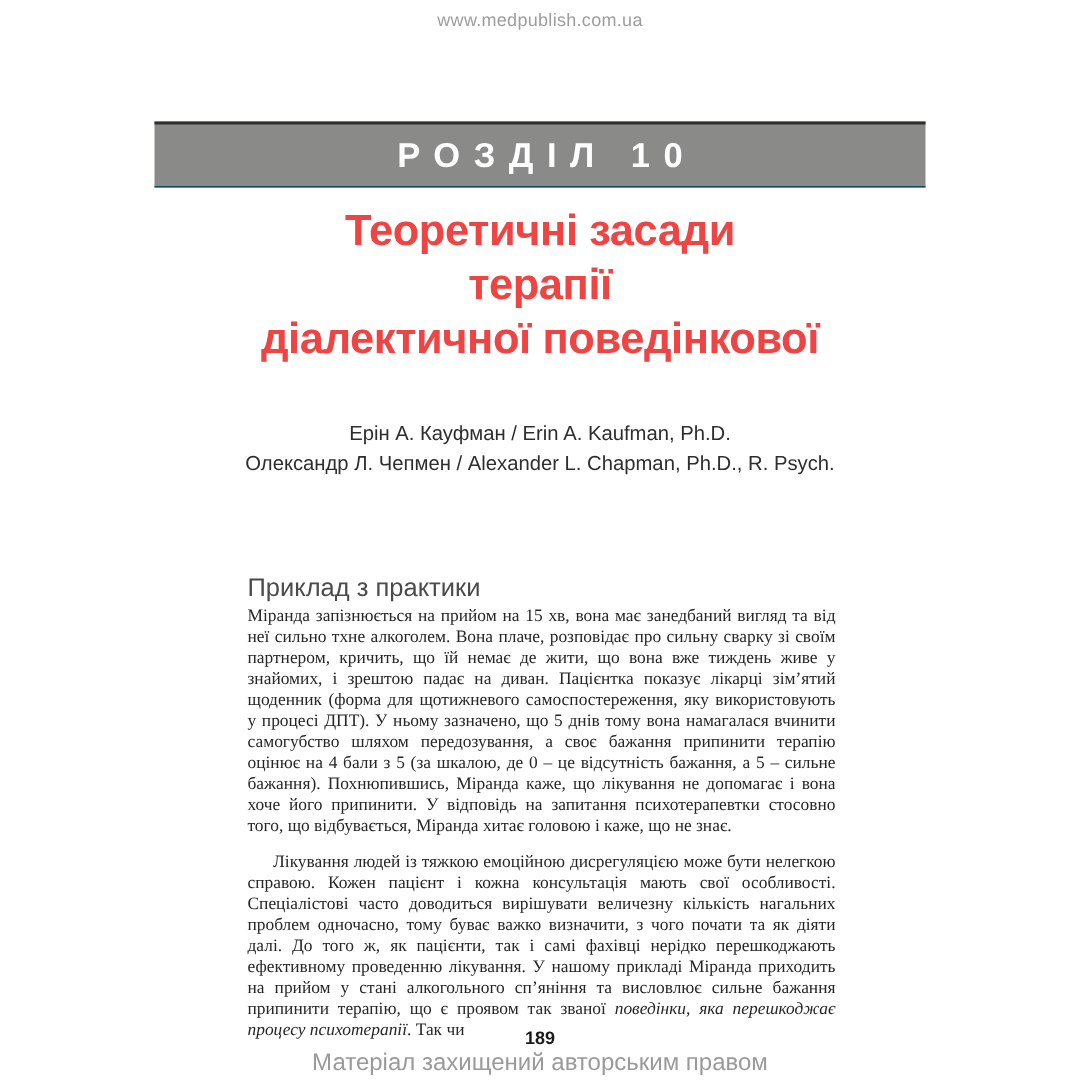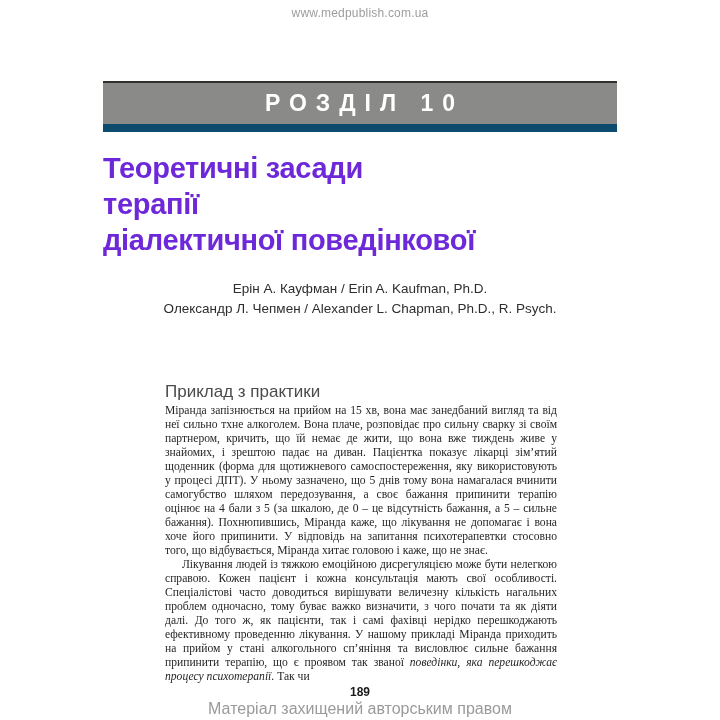--- a/index.html
+++ b/index.html
@@ -13,36 +13,36 @@
   .watermark{
     position:absolute;top:6px;left:0;width:720px;
     text-align:center;
     font-size:12px;color:#9d9d9d;
     letter-spacing:.2px;
   }
   .chapter-banner{
     position:absolute;left:103px;top:81px;width:514px;height:41px;
     background:#8a8a88;
     border-top:2px solid #2f2f2d;
-    border-bottom:8px solid #0c4a6e;
+    border-bottom:1px solid #0c4a6e;
     display:flex;align-items:center;justify-content:center;
   }
   .chapter-label{
     color:#ffffff;
     font-size:23px;
     font-weight:700;
     letter-spacing:9px;
     padding-left:9px; 
   }
   .book-title{
-    position:absolute;left:103px;top:150px;width:514px;
-    text-align:left;
+    position:absolute;left:103px;top:136px;width:514px;
+    text-align:center;
     font-weight:700;
     font-size:29px;line-height:36px;
-    color:#6d28d9;
+    color:#ef4444;
     letter-spacing:-.3px;
   }
   .authors{
     position:absolute;left:60px;top:279px;width:600px;
     text-align:center;
     font-size:13.5px;line-height:20px;
     color:#2e2e2e;
   }
   .section-heading{
     position:absolute;left:165px;top:382px;
@@ -51,21 +51,21 @@
     color:#4b4b4b;
   }
   .body-copy{
     position:absolute;left:165px;top:404px;width:392px;
     font-family:"Liberation Serif",serif;
     font-size:11.6px;line-height:14px;
     color:#262626;
     text-align:justify;
   }
   .body-copy p{margin:0;}
-  .body-copy p + p{text-indent:17px;}
+  .body-copy p + p{margin-top:10px;text-indent:17px;}
   .italic-phrase{font-style:italic;}
   .page-number{
     position:absolute;left:0;top:685px;width:720px;
     text-align:center;
     font-size:12px;font-weight:700;color:#1a1a1a;
   }
   .copyright-notice{
     position:absolute;left:0;top:700px;width:720px;
     text-align:center;
     font-size:16px;color:#9a9a9a;

